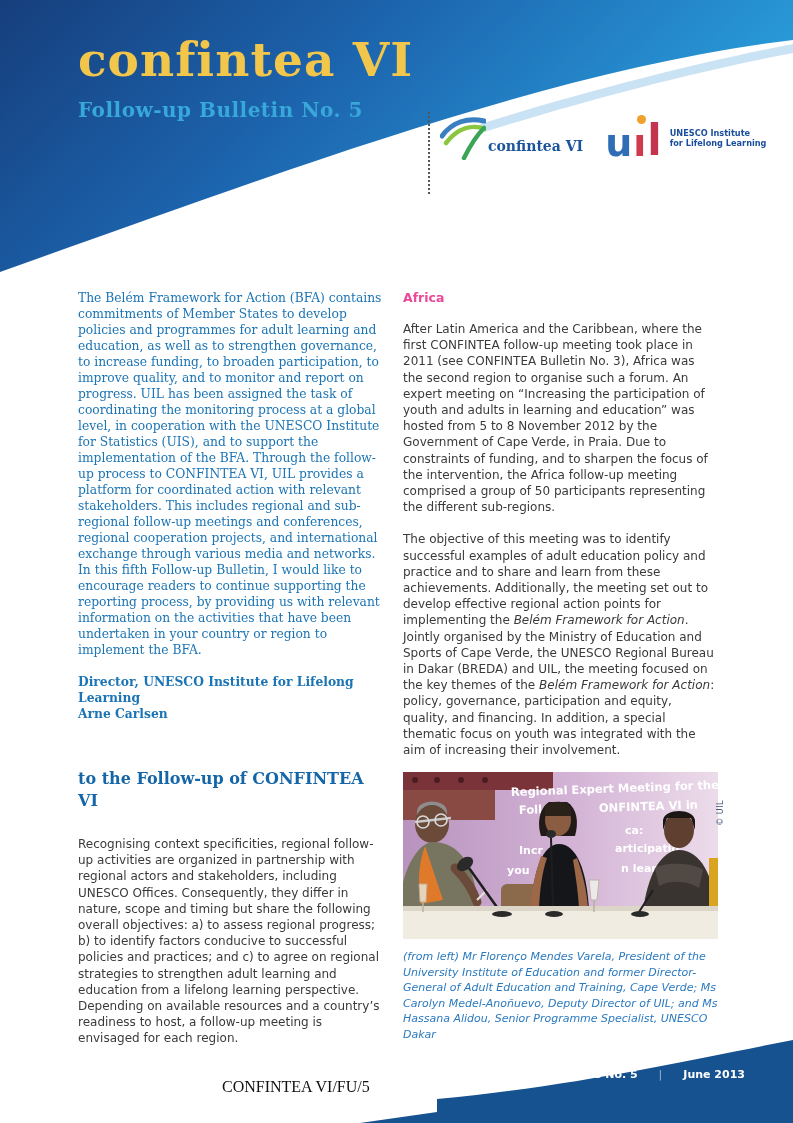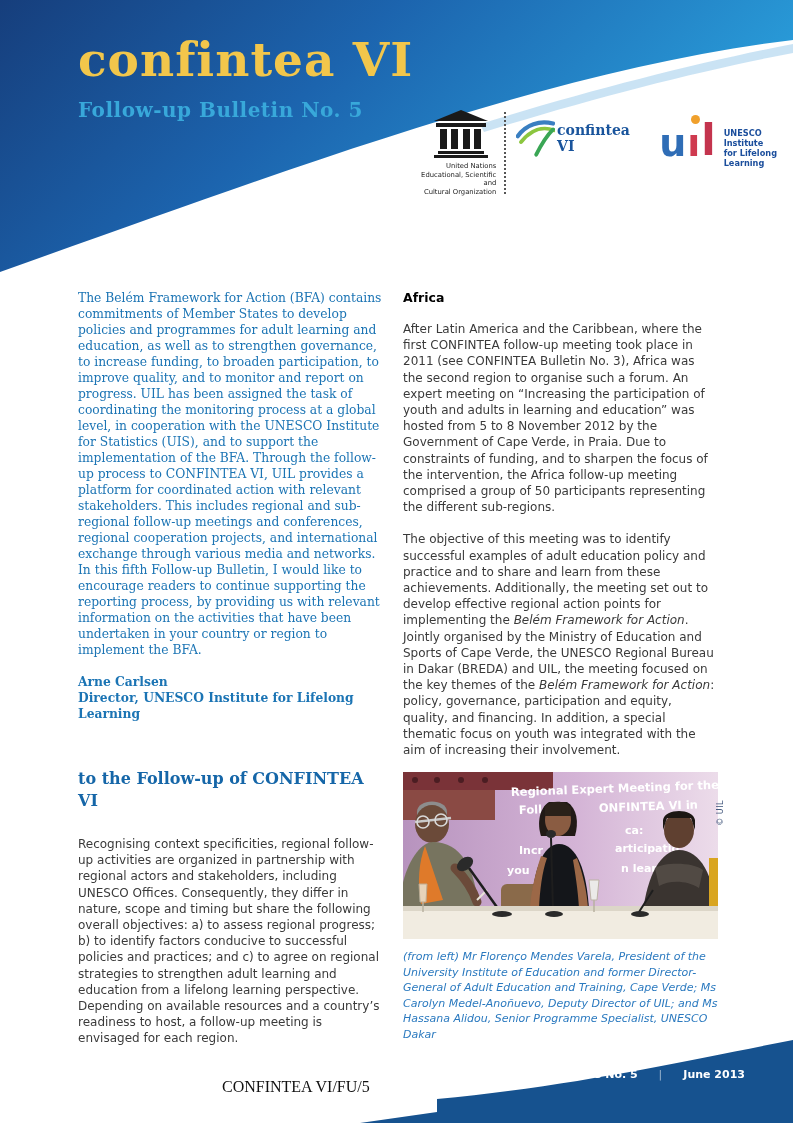--- a/index.html
+++ b/index.html
@@ -37,21 +37,21 @@
   .intro{font-family:"DejaVu Serif",serif;font-weight:normal;font-size:12.3px;
          line-height:16px;color:#1b74b4;margin:0;}
   .signature{font-family:"DejaVu Serif",serif;font-weight:bold;font-size:12.3px;
              line-height:16px;color:#1b74b4;margin-top:16px;}
   .sec-heading{font-family:"DejaVu Serif",serif;font-weight:bold;font-size:16px;
                line-height:22px;color:#1566a8;margin-top:46px;}
   .sub-heading{font-family:"DejaVu Serif",serif;font-weight:bold;font-size:13.5px;
                color:#2f9cd7;margin-top:24px;}
   .body-text{font-size:12px;line-height:16.2px;color:#3a3a3a;margin:0;}
   .col-left .body-text{margin-top:24px;}
-  .africa-heading{font-size:12.5px;font-weight:bold;color:#000000;margin:2px 0 16px 0;}
+  .africa-heading{font-size:12.5px;font-weight:bold;color:#ec4899;margin:2px 0 16px 0;}
   .col-right .para2{margin-top:16px;}
   
   .photo-wrap{position:relative;width:315px;height:167px;margin-top:14px;}
   .photo-credit{position:absolute;right:2px;top:28px;transform:rotate(-90deg);
                 transform-origin:right top;font-size:8px;color:#44597e;letter-spacing:.5px;}
   .caption{font-style:italic;font-size:11px;line-height:15.5px;color:#2a79bf;margin-top:10px;}
   
   .footer-svg{position:absolute;left:0;bottom:0;}
   .doc-code{position:absolute;left:222px;top:1078px;font-family:"Liberation Serif",serif;
             font-size:16px;color:#111;}
@@ -75,37 +75,20 @@
   <path d="M793,44 C700,62 590,90 480,124 L484,132 C593,98 702,70 793,53 Z" fill="#aed4ee" opacity="0.65"></path>
 </svg>
 
 <div class="brand">
   <div class="brand-title">confintea VI</div>
   <div class="brand-sub">Follow-up Bulletin No. 5</div>
 </div>
 
 <div class="logos">
 
-  <div class="unesco-block">
-    <svg width="58" height="48" viewBox="0 0 58 48">
-      <g fill="#1a1a1a">
-        <polygon points="29,0 56,11 2,11"></polygon>
-        <rect x="4" y="13" width="50" height="4"></rect>
-        <rect x="8" y="19" width="7" height="20"></rect>
-        <rect x="19" y="19" width="7" height="20"></rect>
-        <rect x="31" y="19" width="7" height="20"></rect>
-        <rect x="42" y="19" width="7" height="20"></rect>
-        <rect x="6" y="41" width="46" height="3"></rect>
-        <rect x="2" y="45" width="54" height="3"></rect>
-      </g>
-    </svg>
-    <div class="unesco-caption">United Nations</div>
-    <div class="unesco-caption">Educational, Scientific and</div>
-    <div class="unesco-caption">Cultural Organization</div>
-  </div>
   <div class="dot-sep"></div>
 
   <div class="confintea-logo">
     <svg width="46" height="46" viewBox="0 0 46 46">
       <path d="M2,22 C12,8 28,3 44,7" stroke="#3a7fc1" stroke-width="5" fill="none" stroke-linecap="round"></path>
       <path d="M6,29 C18,14 32,10 45,15" stroke="#8bc63f" stroke-width="4.5" fill="none" stroke-linecap="round"></path>
       <path d="M24,44 C30,32 36,22 44,14" stroke="#3aa655" stroke-width="4.5" fill="none" stroke-linecap="round"></path>
     </svg>
     <div class="confintea-label">confintea VI</div>
   </div>
@@ -119,22 +102,22 @@
     <div class="uil-caption">
       <div>UNESCO Institute</div>
       <div>for Lifelong Learning</div>
     </div>
   </div>
 </div>
 
 <div class="col-left">
   <p class="intro">The Belém Framework for Action (BFA) contains commitments of Member States to develop policies and programmes for adult learning and education, as well as to strengthen governance, to increase funding, to broaden participation, to improve quality, and to monitor and report on progress. UIL has been assigned the task of coordinating the monitoring process at a global level, in cooperation with the UNESCO Institute for Statistics (UIS), and to support the implementation of the BFA. Through the follow-up process to CONFINTEA VI, UIL provides a platform for coordinated action with relevant stakeholders. This includes regional and sub-regional follow-up meetings and conferences, regional cooperation projects, and international exchange through various media and networks. In this fifth Follow-up Bulletin, I would like to encourage readers to continue supporting the reporting process, by providing us with relevant information on the activities that have been undertaken in your country or region to implement the BFA.</p>
   <div class="signature">
+    <div>Director, UNESCO Institute for Lifelong Learning</div>
     <div>Arne Carlsen</div>
-    <div>Director, UNESCO Institute for Lifelong Learning</div>
   </div>
   <div class="sec-heading">
     <div>to the Follow-up of CONFINTEA VI</div>
   </div>
   <p class="body-text">Recognising context specificities, regional follow-up activities are organized in partnership with regional actors and stakeholders, including UNESCO Offices. Consequently, they differ in nature, scope and timing but share the following overall objectives: a) to assess regional progress; b) to identify factors conducive to successful policies and practices; and c) to agree on regional strategies to strengthen adult learning and education from a lifelong learning perspective. Depending on available resources and a country’s readiness to host, a follow-up meeting is envisaged for each region.</p>
 </div>
 
 <div class="col-right">
   <div class="africa-heading">Africa</div>
   <p class="body-text">After Latin America and the Caribbean, where the first CONFINTEA follow-up meeting took place in 2011 (see CONFINTEA Bulletin No. 3), Africa was the second region to organise such a forum. An expert meeting on “Increasing the participation of youth and adults in learning and education” was hosted from 5 to 8 November 2012 by the Government of Cape Verde, in Praia. Due to constraints of funding, and to sharpen the focus of the intervention, the Africa follow-up meeting comprised a group of 50 participants representing the different sub-regions.</p>

